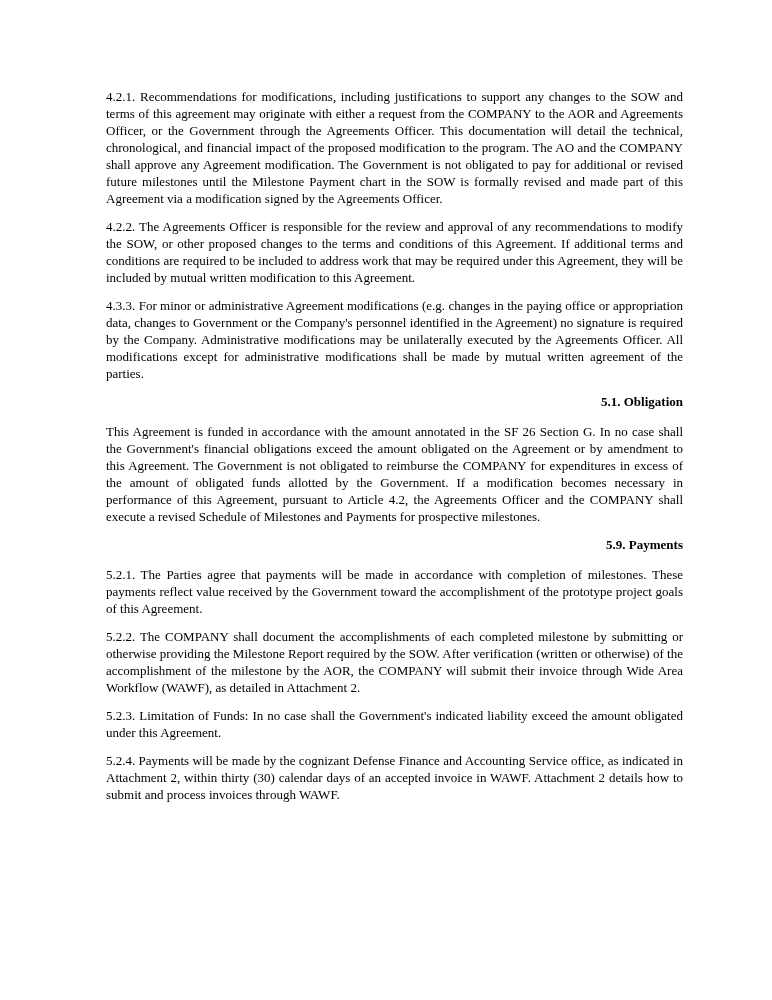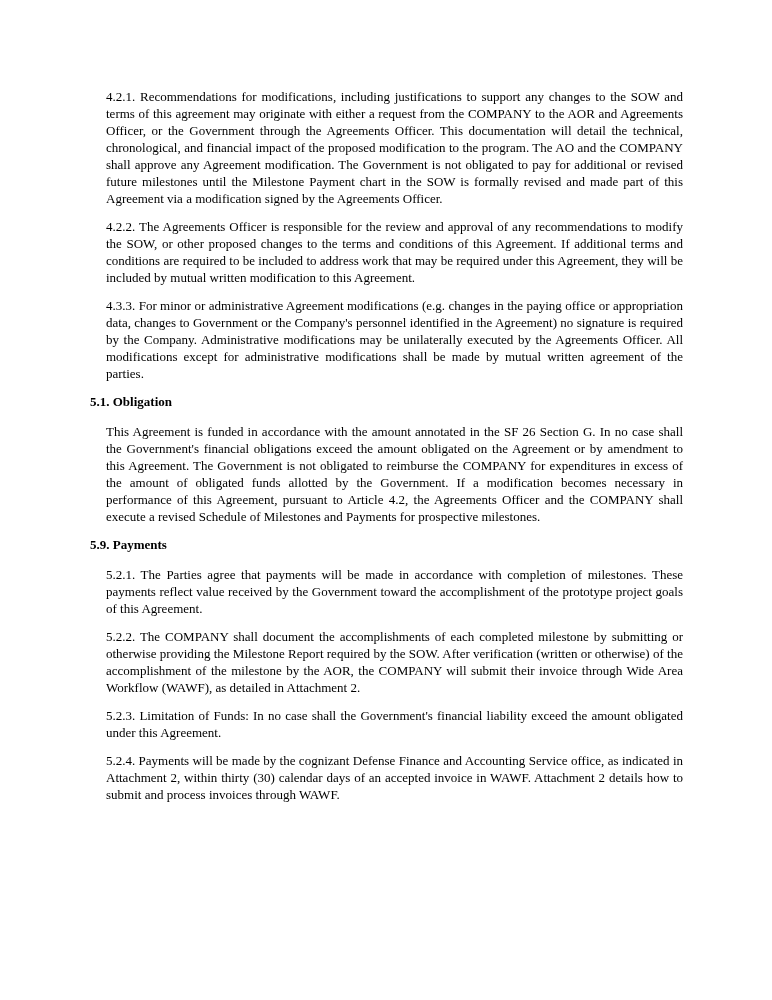--- a/index.html
+++ b/index.html
@@ -35,32 +35,32 @@
   }
   .article-heading {
     margin: 30px 0 16px 0;
     font-weight: bold;
     text-decoration: underline;
     text-align: left;
   }
   .subheading {
     margin: 0 0 13px 0;
     font-weight: bold;
-    text-align: left;
+    text-align: right;
   }
 </style>
 </head>
 <body>
 
 <div class="page">
   <div class="content">
     <p class="para">4.2.1. Recommendations for modifications, including justifications to support any changes to the SOW and terms of this agreement may originate with either a request from the COMPANY to the AOR and Agreements Officer, or the Government through the Agreements Officer. This documentation will detail the technical, chronological, and financial impact of the proposed modification to the program. The AO and the COMPANY shall approve any Agreement modification. The Government is not obligated to pay for additional or revised future milestones until the Milestone Payment chart in the SOW is formally revised and made part of this Agreement via a modification signed by the Agreements Officer.</p>
     <p class="para">4.2.2. The Agreements Officer is responsible for the review and approval of any recommendations to modify the SOW, or other proposed changes to the terms and conditions of this Agreement. If additional terms and conditions are required to be included to address work that may be required under this Agreement, they will be included by mutual written modification to this Agreement.</p>
     <p class="para">4.3.3. For minor or administrative Agreement modifications (e.g. changes in the paying office or appropriation data, changes to Government or the Company's personnel identified in the Agreement) no signature is required by the Company. Administrative modifications may be unilaterally executed by the Agreements Officer. All modifications except for administrative modifications shall be made by mutual written agreement of the parties.</p>
     <p class="subheading">5.1. Obligation</p>
     <p class="para">This Agreement is funded in accordance with the amount annotated in the SF 26 Section G. In no case shall the Government's financial obligations exceed the amount obligated on the Agreement or by amendment to this Agreement. The Government is not obligated to reimburse the COMPANY for expenditures in excess of the amount of obligated funds allotted by the Government. If a modification becomes necessary in performance of this Agreement, pursuant to Article 4.2, the Agreements Officer and the COMPANY shall execute a revised Schedule of Milestones and Payments for prospective milestones.</p>
     <p class="subheading">5.9. Payments</p>
     <p class="para">5.2.1. The Parties agree that payments will be made in accordance with completion of milestones. These payments reflect value received by the Government toward the accomplishment of the prototype project goals of this Agreement.</p>
     <p class="para">5.2.2. The COMPANY shall document the accomplishments of each completed milestone by submitting or otherwise providing the Milestone Report required by the SOW. After verification (written or otherwise) of the accomplishment of the milestone by the AOR, the COMPANY will submit their invoice through Wide Area Workflow (WAWF), as detailed in Attachment 2.</p>
-    <p class="para">5.2.3. Limitation of Funds: In no case shall the Government's financial liability exceed the amount obligated under this Agreement.</p>
+    <p class="para">5.2.3. Limitation of Funds: In no case shall the Government's indicated liability exceed the amount obligated under this Agreement.</p>
     <p class="para">5.2.4. Payments will be made by the cognizant Defense Finance and Accounting Service office, as indicated in Attachment 2, within thirty (30) calendar days of an accepted invoice in WAWF. Attachment 2 details how to submit and process invoices through WAWF.</p>
   </div>
 </div>
 
 </body></html>

